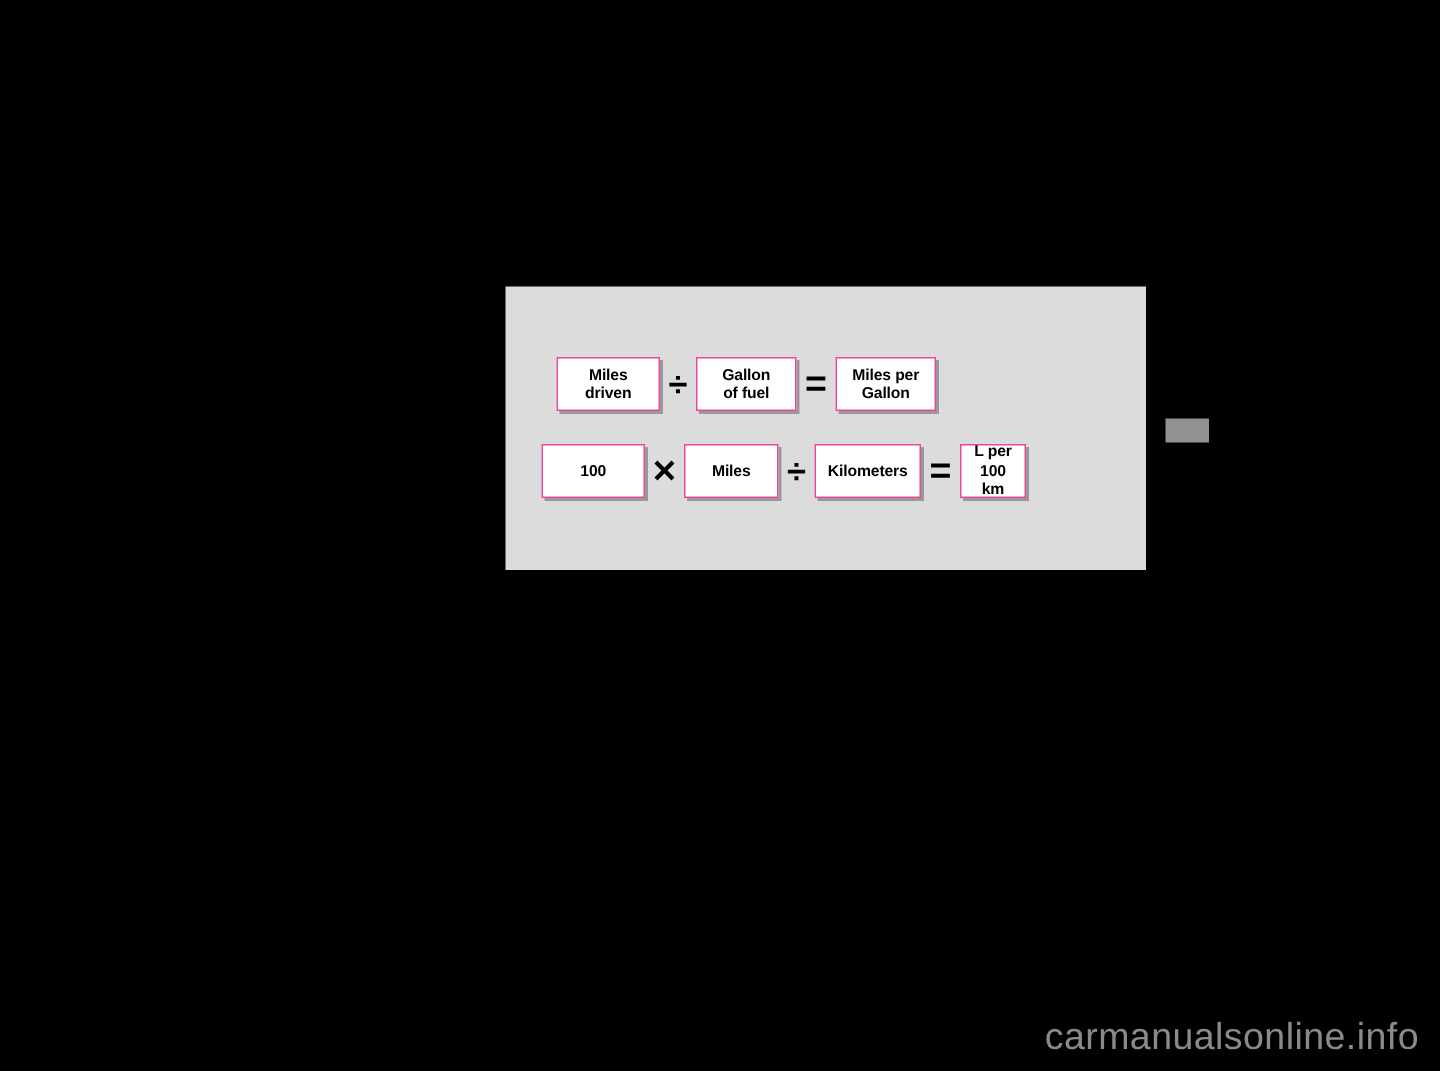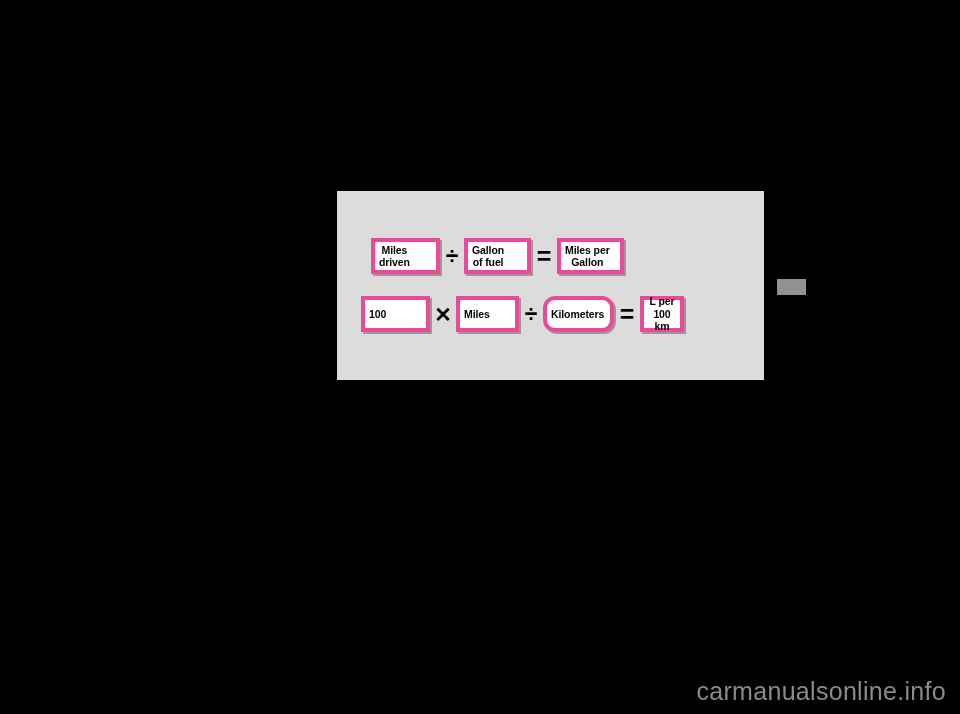--- a/index.html
+++ b/index.html
@@ -29,38 +29,39 @@
     position: absolute;
     display: flex;
     align-items: center;
     height: 36px;
   }
   #equation-row-mpg { left: 34px; top: 47px; }
   #equation-row-l100km { left: 24px; top: 105px; }
 
   .term-box {
     background: #ffffff;
-    border: 4px solid #ec4899;
+    border: 1px solid #ec4899;
     box-shadow: 2px 2px 0 rgba(0,0,0,0.30);
     height: 36px;
     box-sizing: border-box;
     display: flex;
     align-items: center;
+    justify-content: center;
     text-align: center;
     color: #000000;
     font-weight: bold;
     font-size: 10.5px;
     line-height: 1.18;
     letter-spacing: -0.1px;
     padding: 0 4px;
   }
   .term-box.w-wide   { width: 69px; }
   .term-box.w-mid    { width: 67px; }
   .term-box.w-narrow { width: 63px; }
-  .term-box.w-km     { width: 71px; border-radius: 12px; }
+  .term-box.w-km     { width: 71px; }
   .term-box.w-lper   { width: 44px; }
 
   .operator {
     color: #000000;
     font-weight: bold;
     display: flex;
     align-items: center;
     justify-content: center;
     height: 36px;
   }

